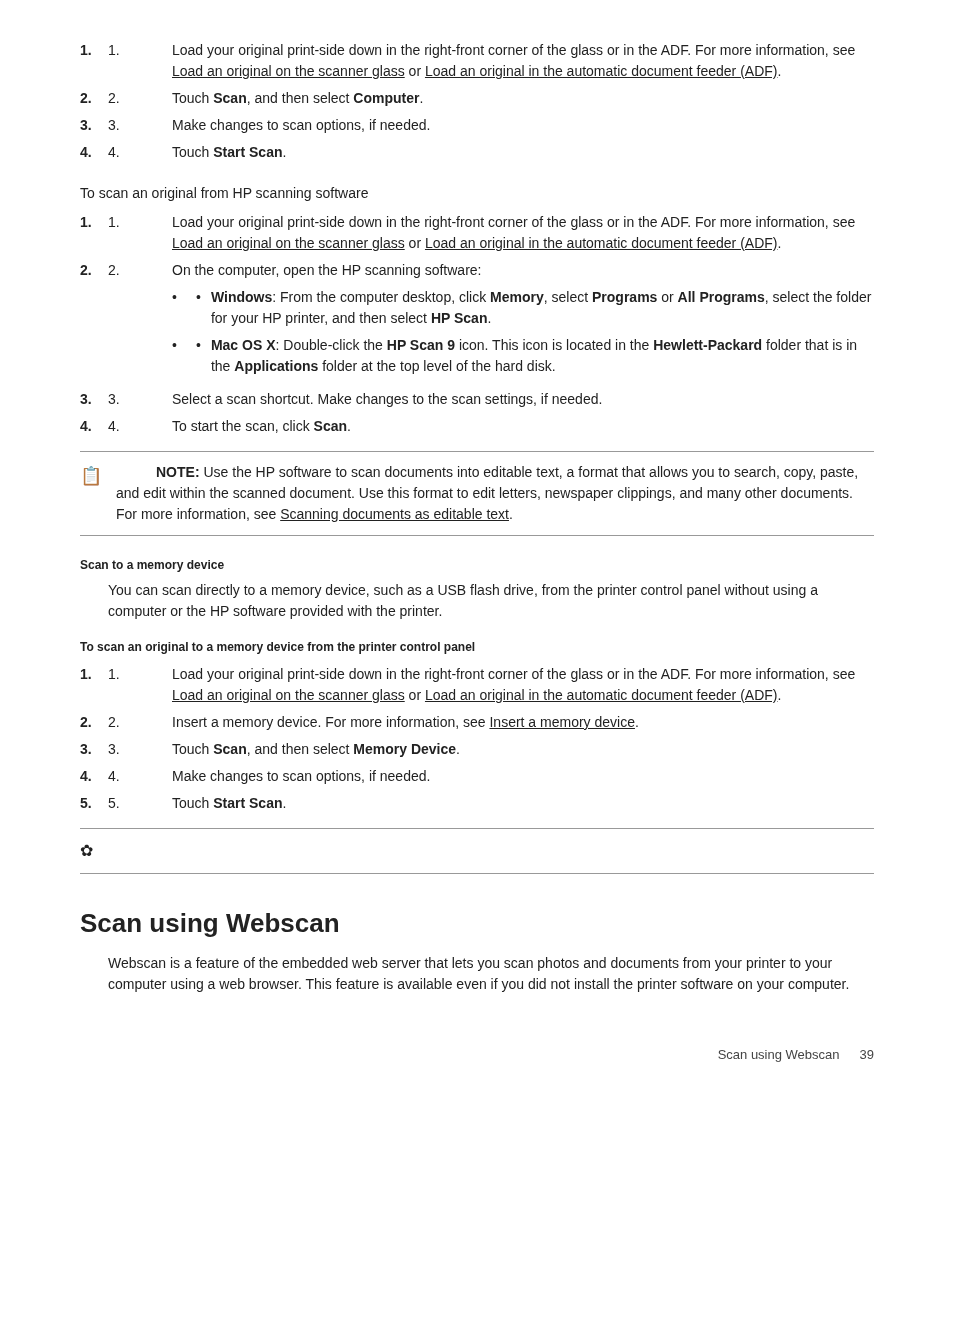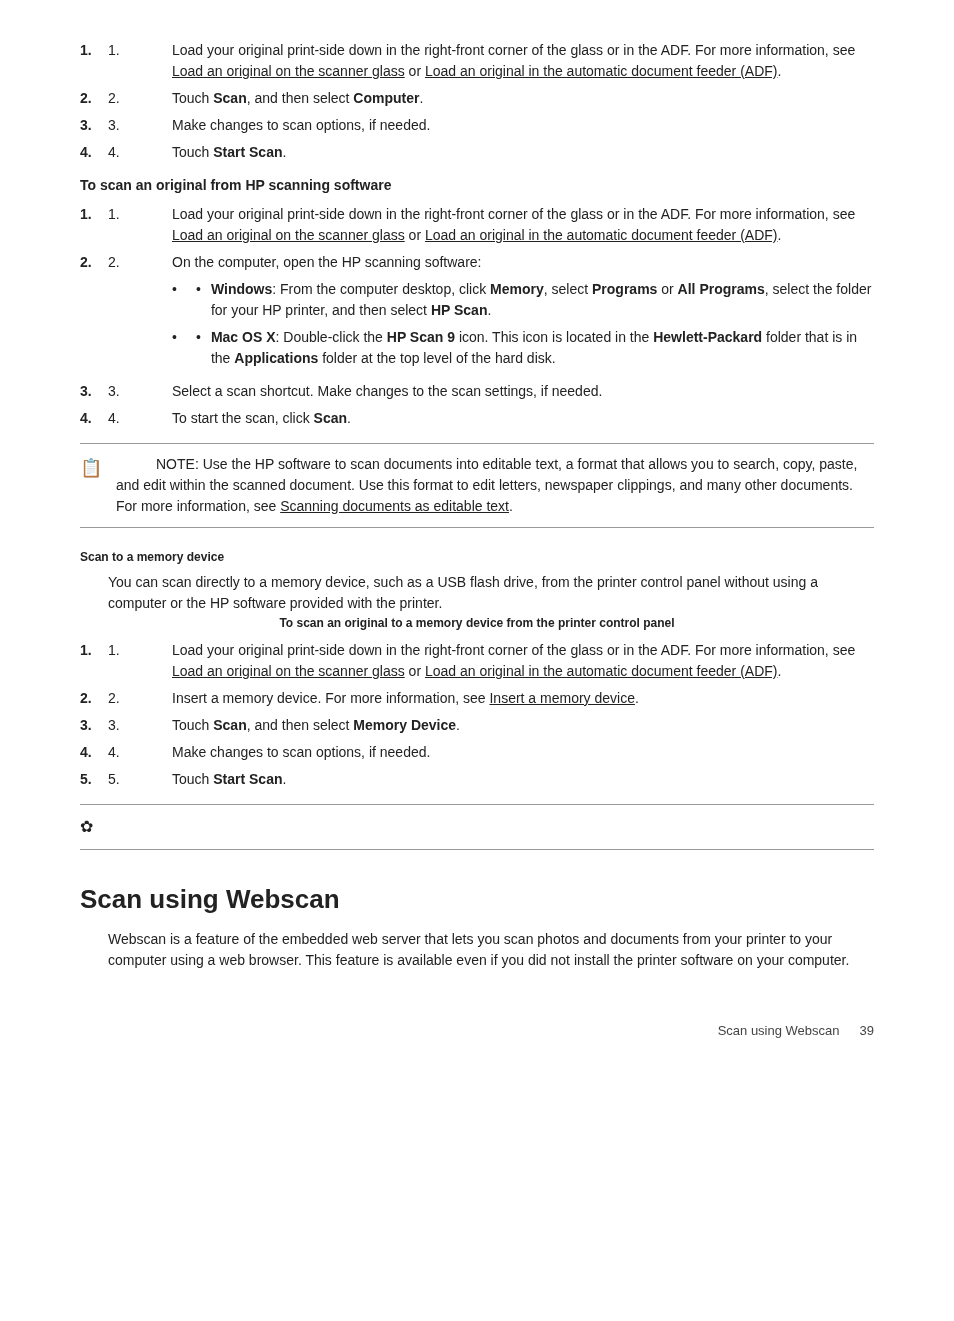--- a/index.html
+++ b/index.html
@@ -43,22 +43,22 @@
       min-width: 28px;
       flex-shrink: 0;
     }
 
     ol.main-list > li .li-content {
       flex: 1;
       margin-left: 36px;
     }
 
     .section-heading {
-      font-weight: bold;
-      margin-top: 12px;
+      font-weight: normal;
+      margin-top: 20px;
       margin-bottom: 8px;
     }
 
     .subsection-heading {
       font-weight: bold;
       font-size: 12px;
       margin-top: 18px;
       margin-bottom: 6px;
     }
 
@@ -85,21 +85,21 @@
       align-items: flex-start;
     }
 
     .note-icon {
       font-size: 18px;
       min-width: 28px;
       padding-top: 1px;
     }
 
     .note-label {
-      font-weight: normal;
+      font-weight: bold;
       padding-left: 40px;
     }
 
     .tip-box {
       border-top: 1px solid #999;
       border-bottom: 1px solid #999;
       padding: 10px 0;
       margin: 14px 0;
       display: flex;
       gap: 8px;
@@ -227,21 +227,21 @@
     <span>
       <span class="note-label">NOTE: </span>
       Use the HP software to scan documents into editable text, a format that allows you to search, copy, paste, and edit within the scanned document. Use this format to edit letters, newspaper clippings, and many other documents. For more information, see <a href="#">Scanning documents as editable text</a>.
     </span>
   </div>
 
   <div class="scan-to-memory">
     <div class="subsection-heading">Scan to a memory device</div>
     <div class="indent-block">You can scan directly to a memory device, such as a USB flash drive, from the printer control panel without using a computer or the HP software provided with the printer.</div>
 
-    <div class="subsection-heading" style="margin-top:0;text-align:center;">To scan an original to a memory device from the printer control panel</div>
+    <div class="subsection-heading" style="margin-top:16px;">To scan an original to a memory device from the printer control panel</div>
 
     <ol class="main-list" style="margin-top:8px;">
       <li>
         <span style="font-weight:normal;min-width:28px;">1.</span>
         <span class="li-content">
           Load your original print-side down in the right-front corner of the glass or in the ADF. For more information, see <a href="#">Load an original on the scanner glass</a> or <a href="#">Load an original in the automatic document feeder (ADF)</a>.
         </span>
       </li>
       <li>
         <span style="font-weight:normal;min-width:28px;">2.</span>

